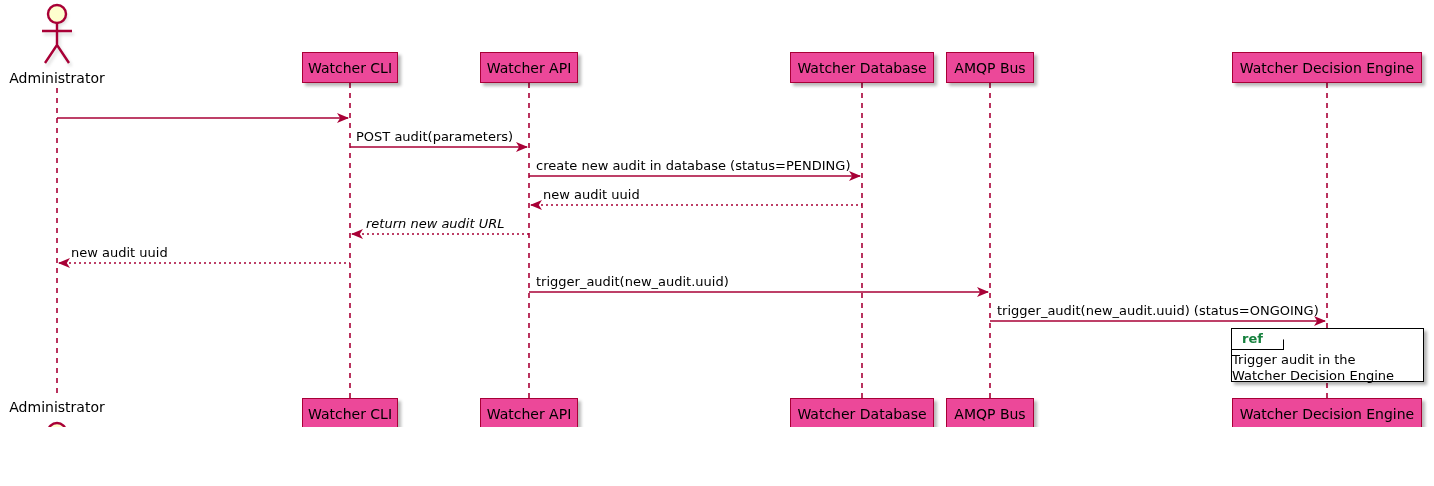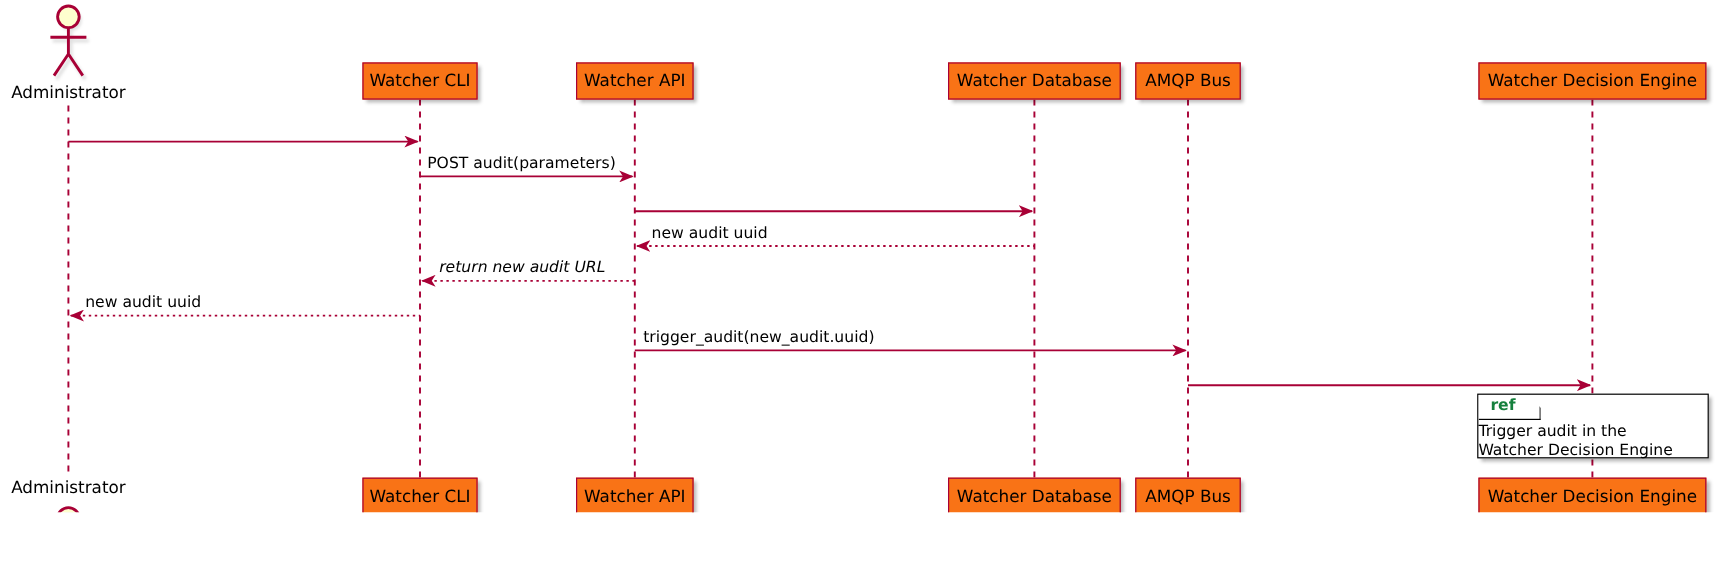--- a/index.html
+++ b/index.html
@@ -17,21 +17,21 @@
   }
   svg.layer {
     position: absolute;
     left: 0;
     top: 0;
     width: 1434px;
     height: 486px;
   }
   .participant-box {
     position: absolute;
-    background: #f97316;
+    background: #ec4899;
     border: 1.5px solid #A80036;
     box-sizing: border-box;
     box-shadow: 3px 3px 3px rgba(0,0,0,0.28);
     display: flex;
     align-items: center;
     justify-content: center;
     font-size: 14px;
     color: #000000;
     white-space: nowrap;
     line-height: 1;
@@ -153,24 +153,26 @@
   <div class="participant-box" style="left:946px; top:52px; width:88px; height:31px;">AMQP Bus</div>
   <div class="participant-box" style="left:1232px; top:52px; width:190px; height:31px;">Watcher Decision Engine</div>
 
   <div class="participant-box" style="left:302px; top:398px; width:96px; height:31px;">Watcher CLI</div>
   <div class="participant-box" style="left:480px; top:398px; width:98px; height:31px;">Watcher API</div>
   <div class="participant-box" style="left:790px; top:398px; width:144px; height:31px;">Watcher Database</div>
   <div class="participant-box" style="left:946px; top:398px; width:88px; height:31px;">AMQP Bus</div>
   <div class="participant-box" style="left:1232px; top:398px; width:190px; height:31px;">Watcher Decision Engine</div>
 
   <div class="msg-label" style="left:356px; top:130px;">POST audit(parameters)</div>
+  <div class="msg-label" style="left:536px; top:159px;">create new audit in database (status=PENDING)</div>
   <div class="msg-label" style="left:543px; top:188px;">new audit uuid</div>
   <div class="msg-label" style="left:366px; top:217px;font-style:italic;">return new audit URL</div>
   <div class="msg-label" style="left:71px; top:246px;">new audit uuid</div>
   <div class="msg-label" style="left:536px; top:275px;">trigger_audit(new_audit.uuid)</div>
+  <div class="msg-label" style="left:997px; top:304px;">trigger_audit(new_audit.uuid) (status=ONGOING)</div>
 
   <div class="ref-box" style="left:1231px; top:328px; width:193px; height:54px;">
     <div class="ref-tab" style="width:52px; clip-path: polygon(0 0, 42px 0, 52px 11px, 52px 21px, 0 21px);"></div>
     <div class="ref-tab-label">ref</div>
     <div class="ref-body">
       <div>Trigger audit in the</div>
       <div>Watcher Decision Engine</div>
     </div>
   </div>
 

